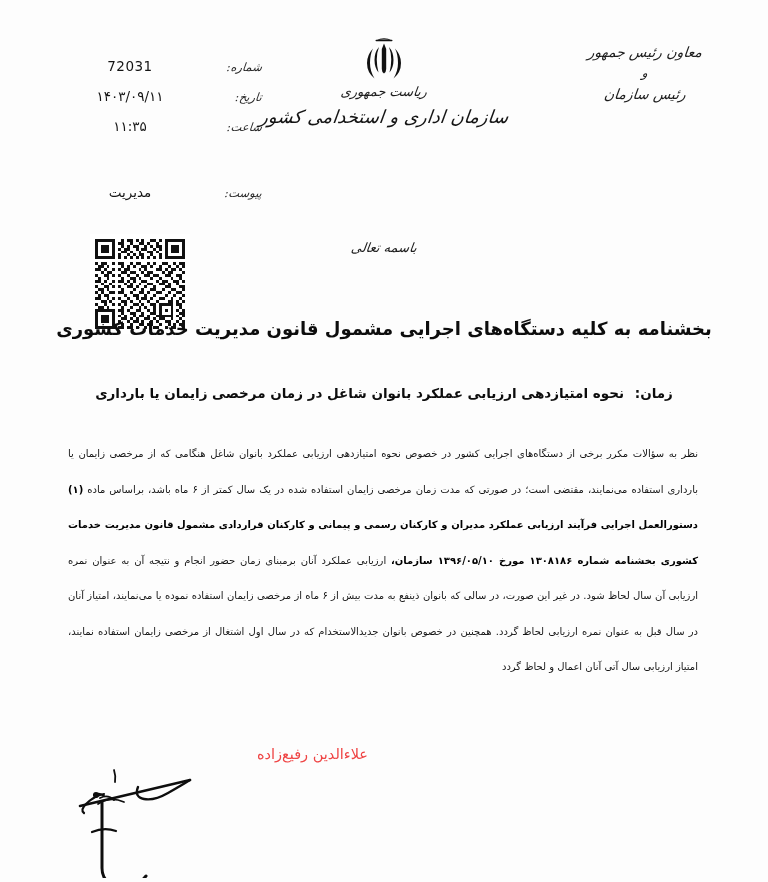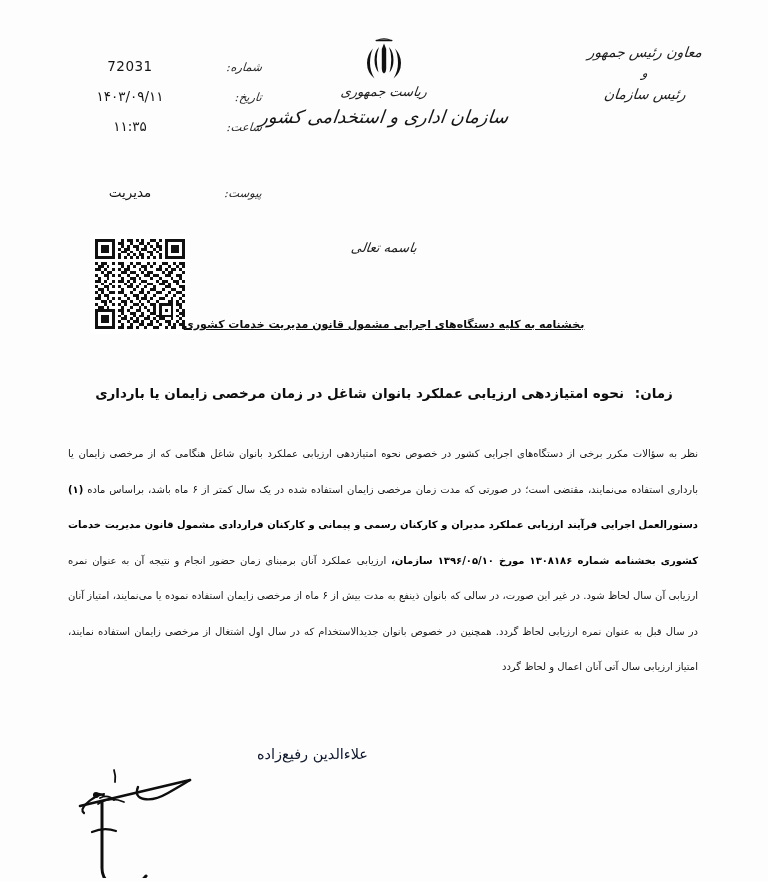--- a/index.html
+++ b/index.html
@@ -150,26 +150,25 @@
   }
   .qr-wrap svg { display: block; width: 100%; height: 100%; }
 
   
   .doc-title {
     position: absolute;
     top: 318px;
     left: 0;
     right: 0;
     text-align: center;
-    font-size: 11px;
+    font-size: 18px;
     font-weight: bold;
     color: #0d0d0d;
     direction: rtl;
     letter-spacing: -0.2px;
-    text-decoration: underline;
   }
   .doc-subject {
     position: absolute;
     top: 385px;
     left: 0;
     right: 0;
     text-align: center;
     font-size: 13.5px;
     font-weight: bold;
     color: #0d0d0d;
@@ -203,21 +202,21 @@
     top: 736px;
     width: 300px;
     height: 140px;
   }
   .sign-name {
     position: absolute;
     right: 10px;
     top: 10px;
     font-family: "DejaVu Serif", "Liberation Serif", serif;
     font-size: 14.5px;
-    color: #0f172a;
+    color: #ef4444;
     direction: rtl;
     white-space: nowrap;
     letter-spacing: -0.3px;
   }
   .sign-mark {
     position: absolute;
     left: -6px;
     top: 12px;
     width: 300px;
     height: 130px;

